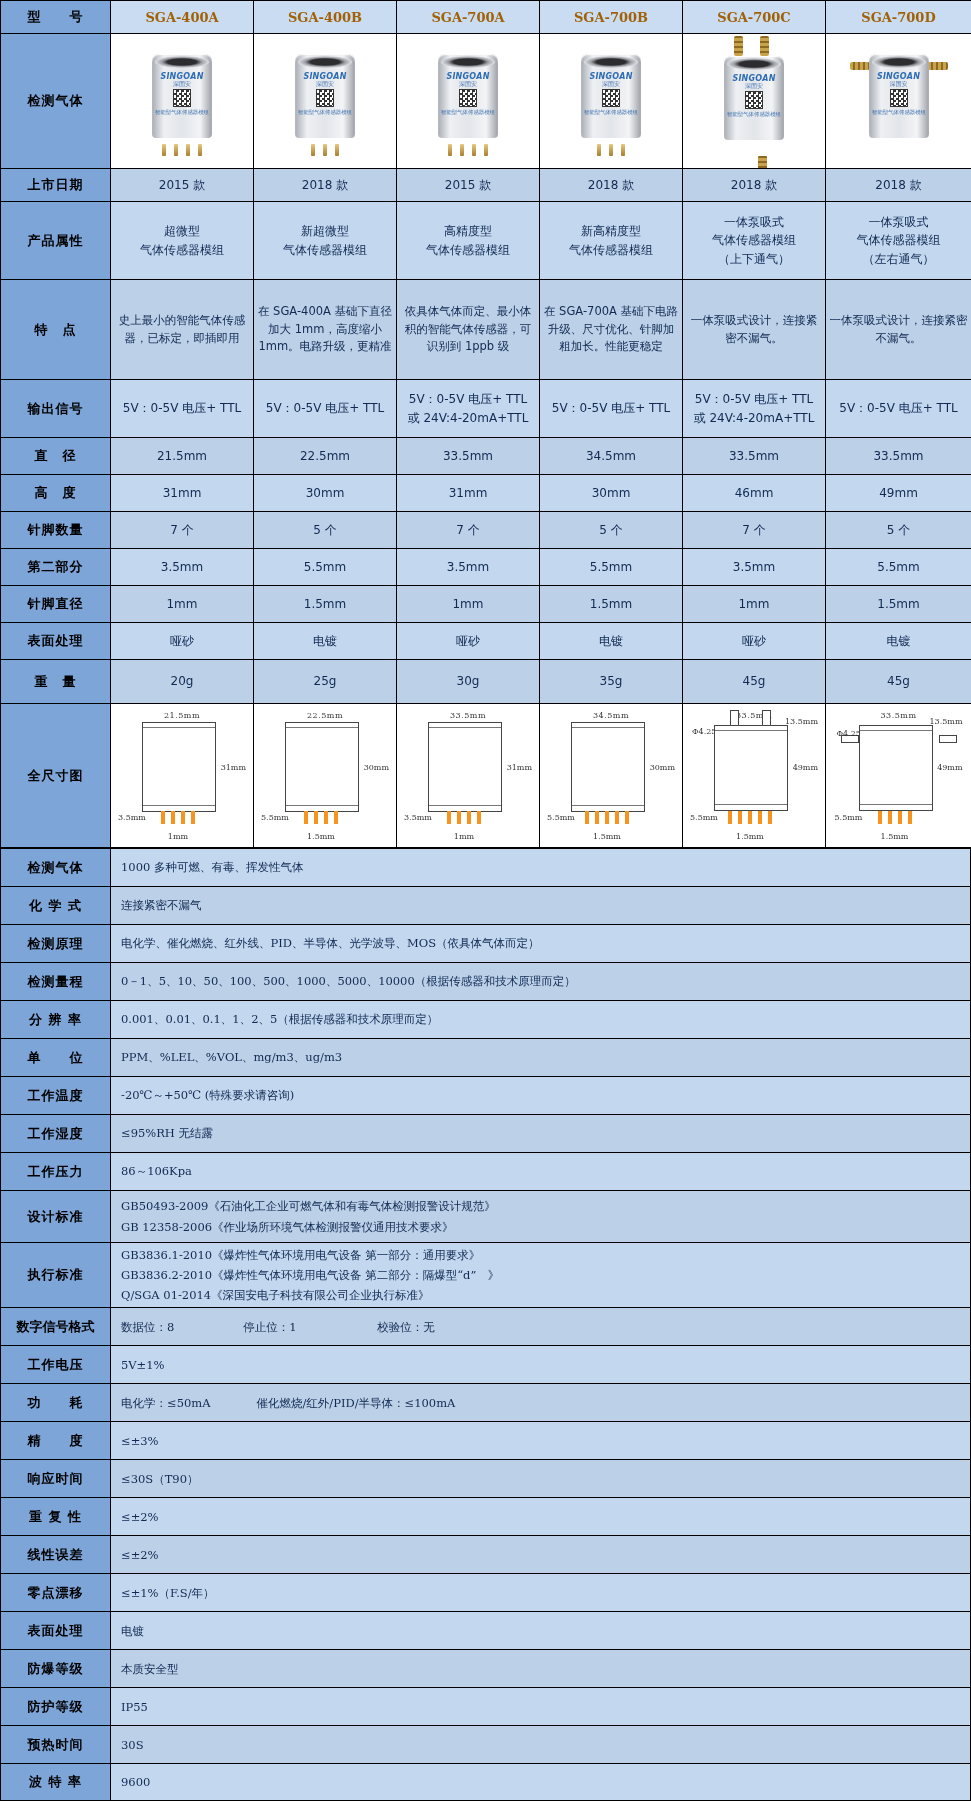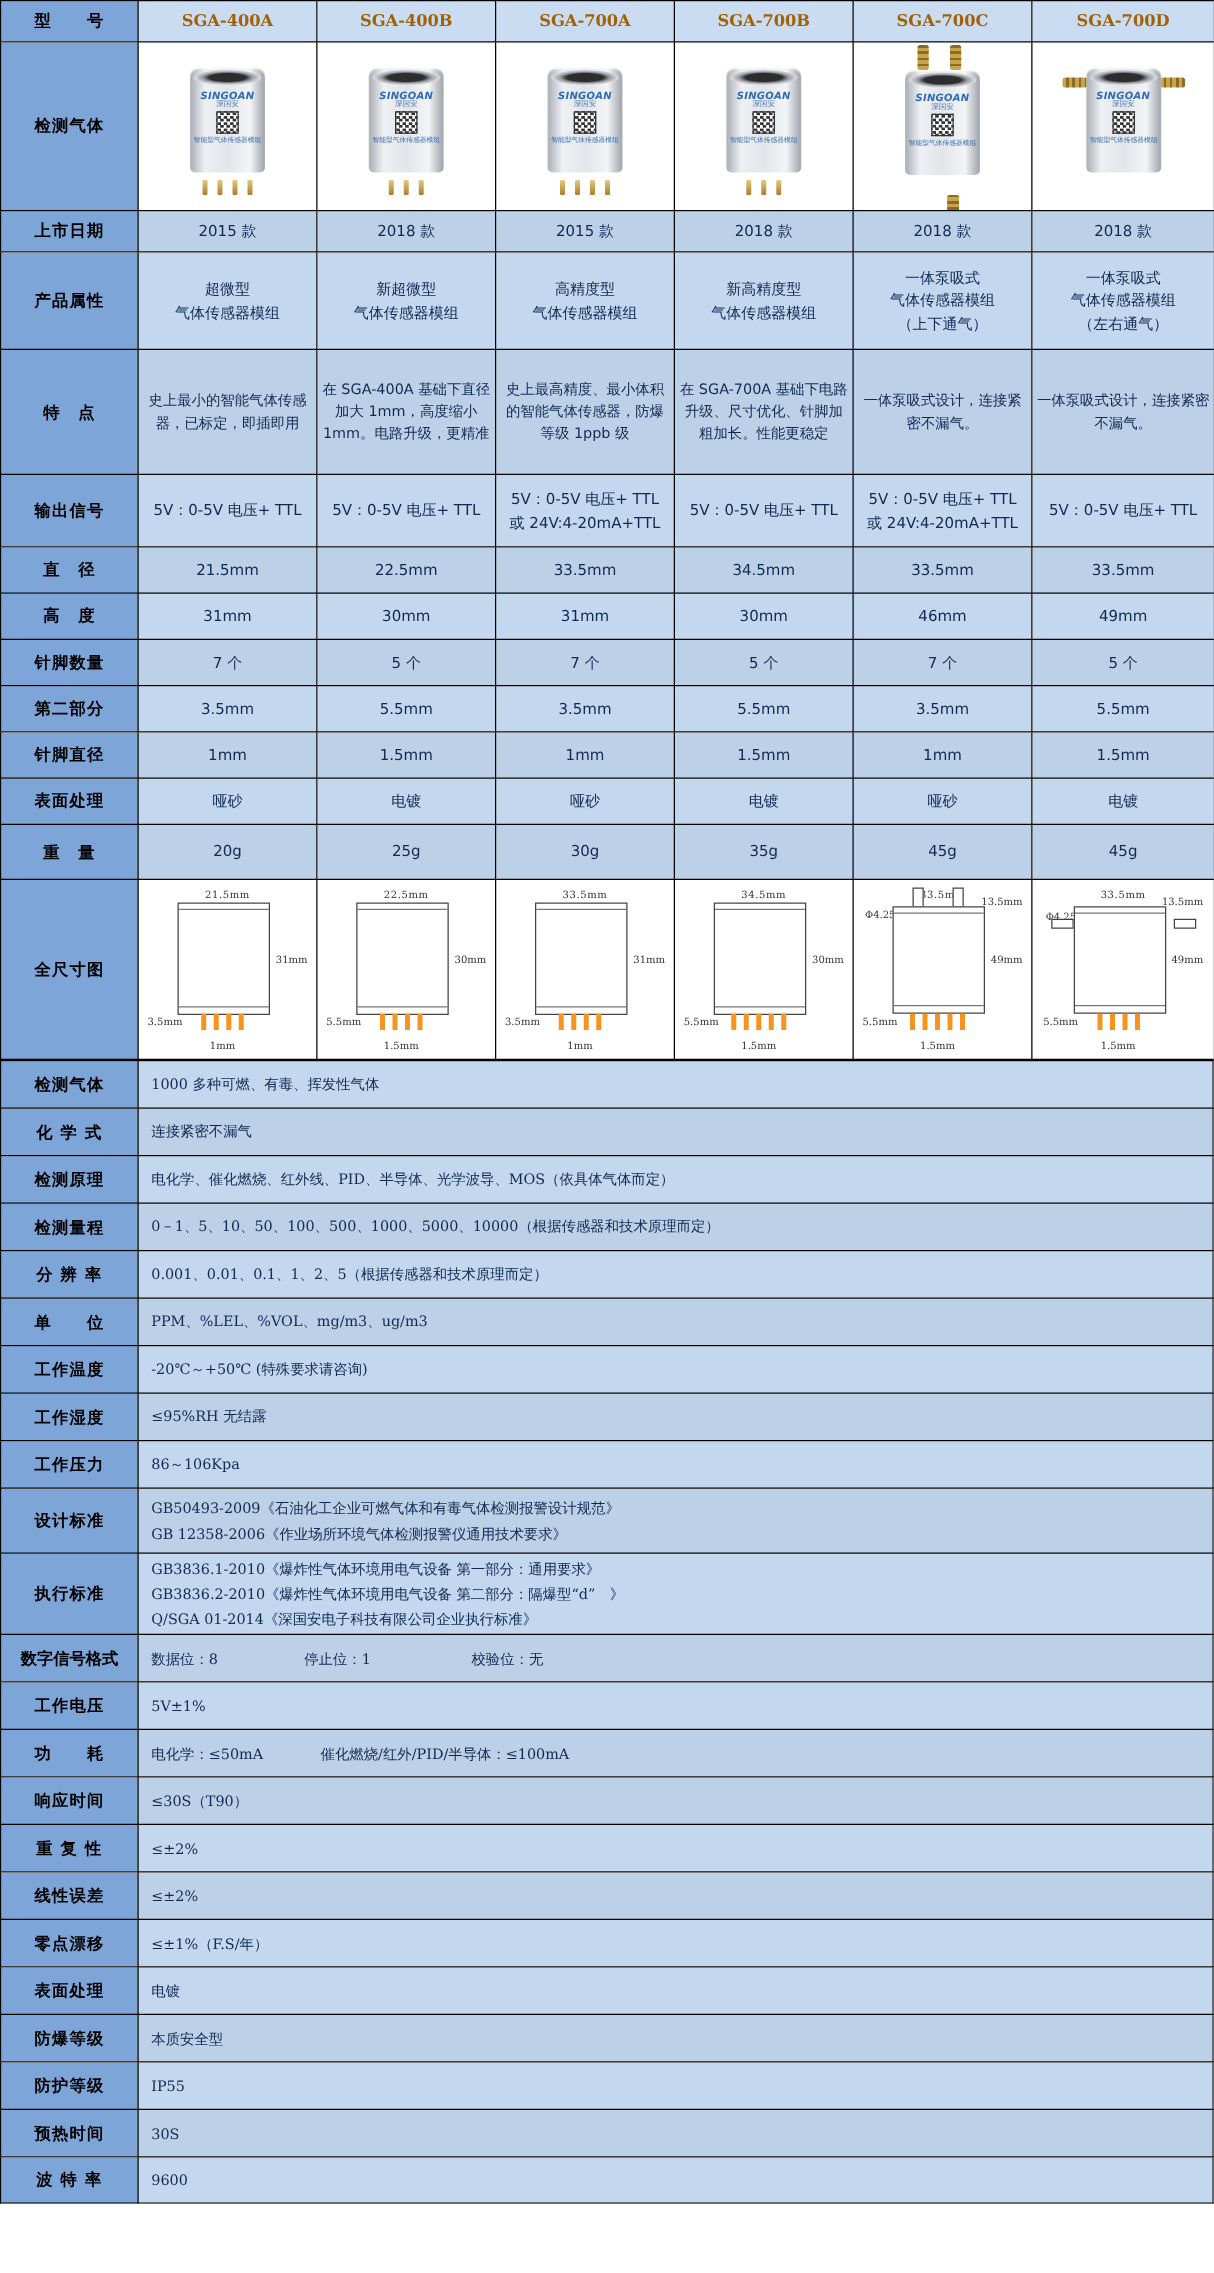--- a/index.html
+++ b/index.html
@@ -193,21 +193,21 @@
 （上下通气）</td>
     <td class="val">一体泵吸式
 气体传感器模组
 （左右通气）</td>
   </tr>
 
   <tr style="height:100px" class="alt">
     <td class="lbl">特　点</td>
     <td class="val feat">史上最小的智能气体传感器，已标定，即插即用</td>
     <td class="val feat">在 SGA-400A 基础下直径加大 1mm，高度缩小 1mm。电路升级，更精准</td>
-    <td class="val feat">史上最高精度、最小体积的智能气体传感器，防爆等级 1ppb 级</td>
+    <td class="val feat">依具体气体而定、最小体积的智能气体传感器，可识别到 1ppb 级</td>
     <td class="val feat">在 SGA-700A 基础下电路升级、尺寸优化、针脚加粗加长。性能更稳定</td>
     <td class="val feat">一体泵吸式设计，连接紧密不漏气。</td>
     <td class="val feat">一体泵吸式设计，连接紧密不漏气。</td>
   </tr>
 
   <tr style="height:58px">
     <td class="lbl">输出信号</td>
     <td class="val">5V：0-5V 电压+ TTL</td>
     <td class="val">5V：0-5V 电压+ TTL</td>
     <td class="val">5V：0-5V 电压+ TTL
@@ -421,20 +421,24 @@
     <td class="dv">数据位：8　　　　　　停止位：1　　　　　　　校验位：无</td>
   </tr>
   <tr style="height:38px">
     <td class="lbl">工作电压</td>
     <td class="dv">5V±1%</td>
   </tr>
   <tr style="height:38px" class="dalt">
     <td class="lbl">功　　耗</td>
     <td class="dv">电化学：≤50mA　　　　催化燃烧/红外/PID/半导体：≤100mA</td>
   </tr>
+  <tr style="height:38px">
+    <td class="lbl">精　　度</td>
+    <td class="dv">≤±3%</td>
+  </tr>
   <tr style="height:38px" class="dalt">
     <td class="lbl">响应时间</td>
     <td class="dv">≤30S（T90）</td>
   </tr>
   <tr style="height:38px">
     <td class="lbl">重 复 性</td>
     <td class="dv">≤±2%</td>
   </tr>
   <tr style="height:38px" class="dalt">
     <td class="lbl">线性误差</td>

